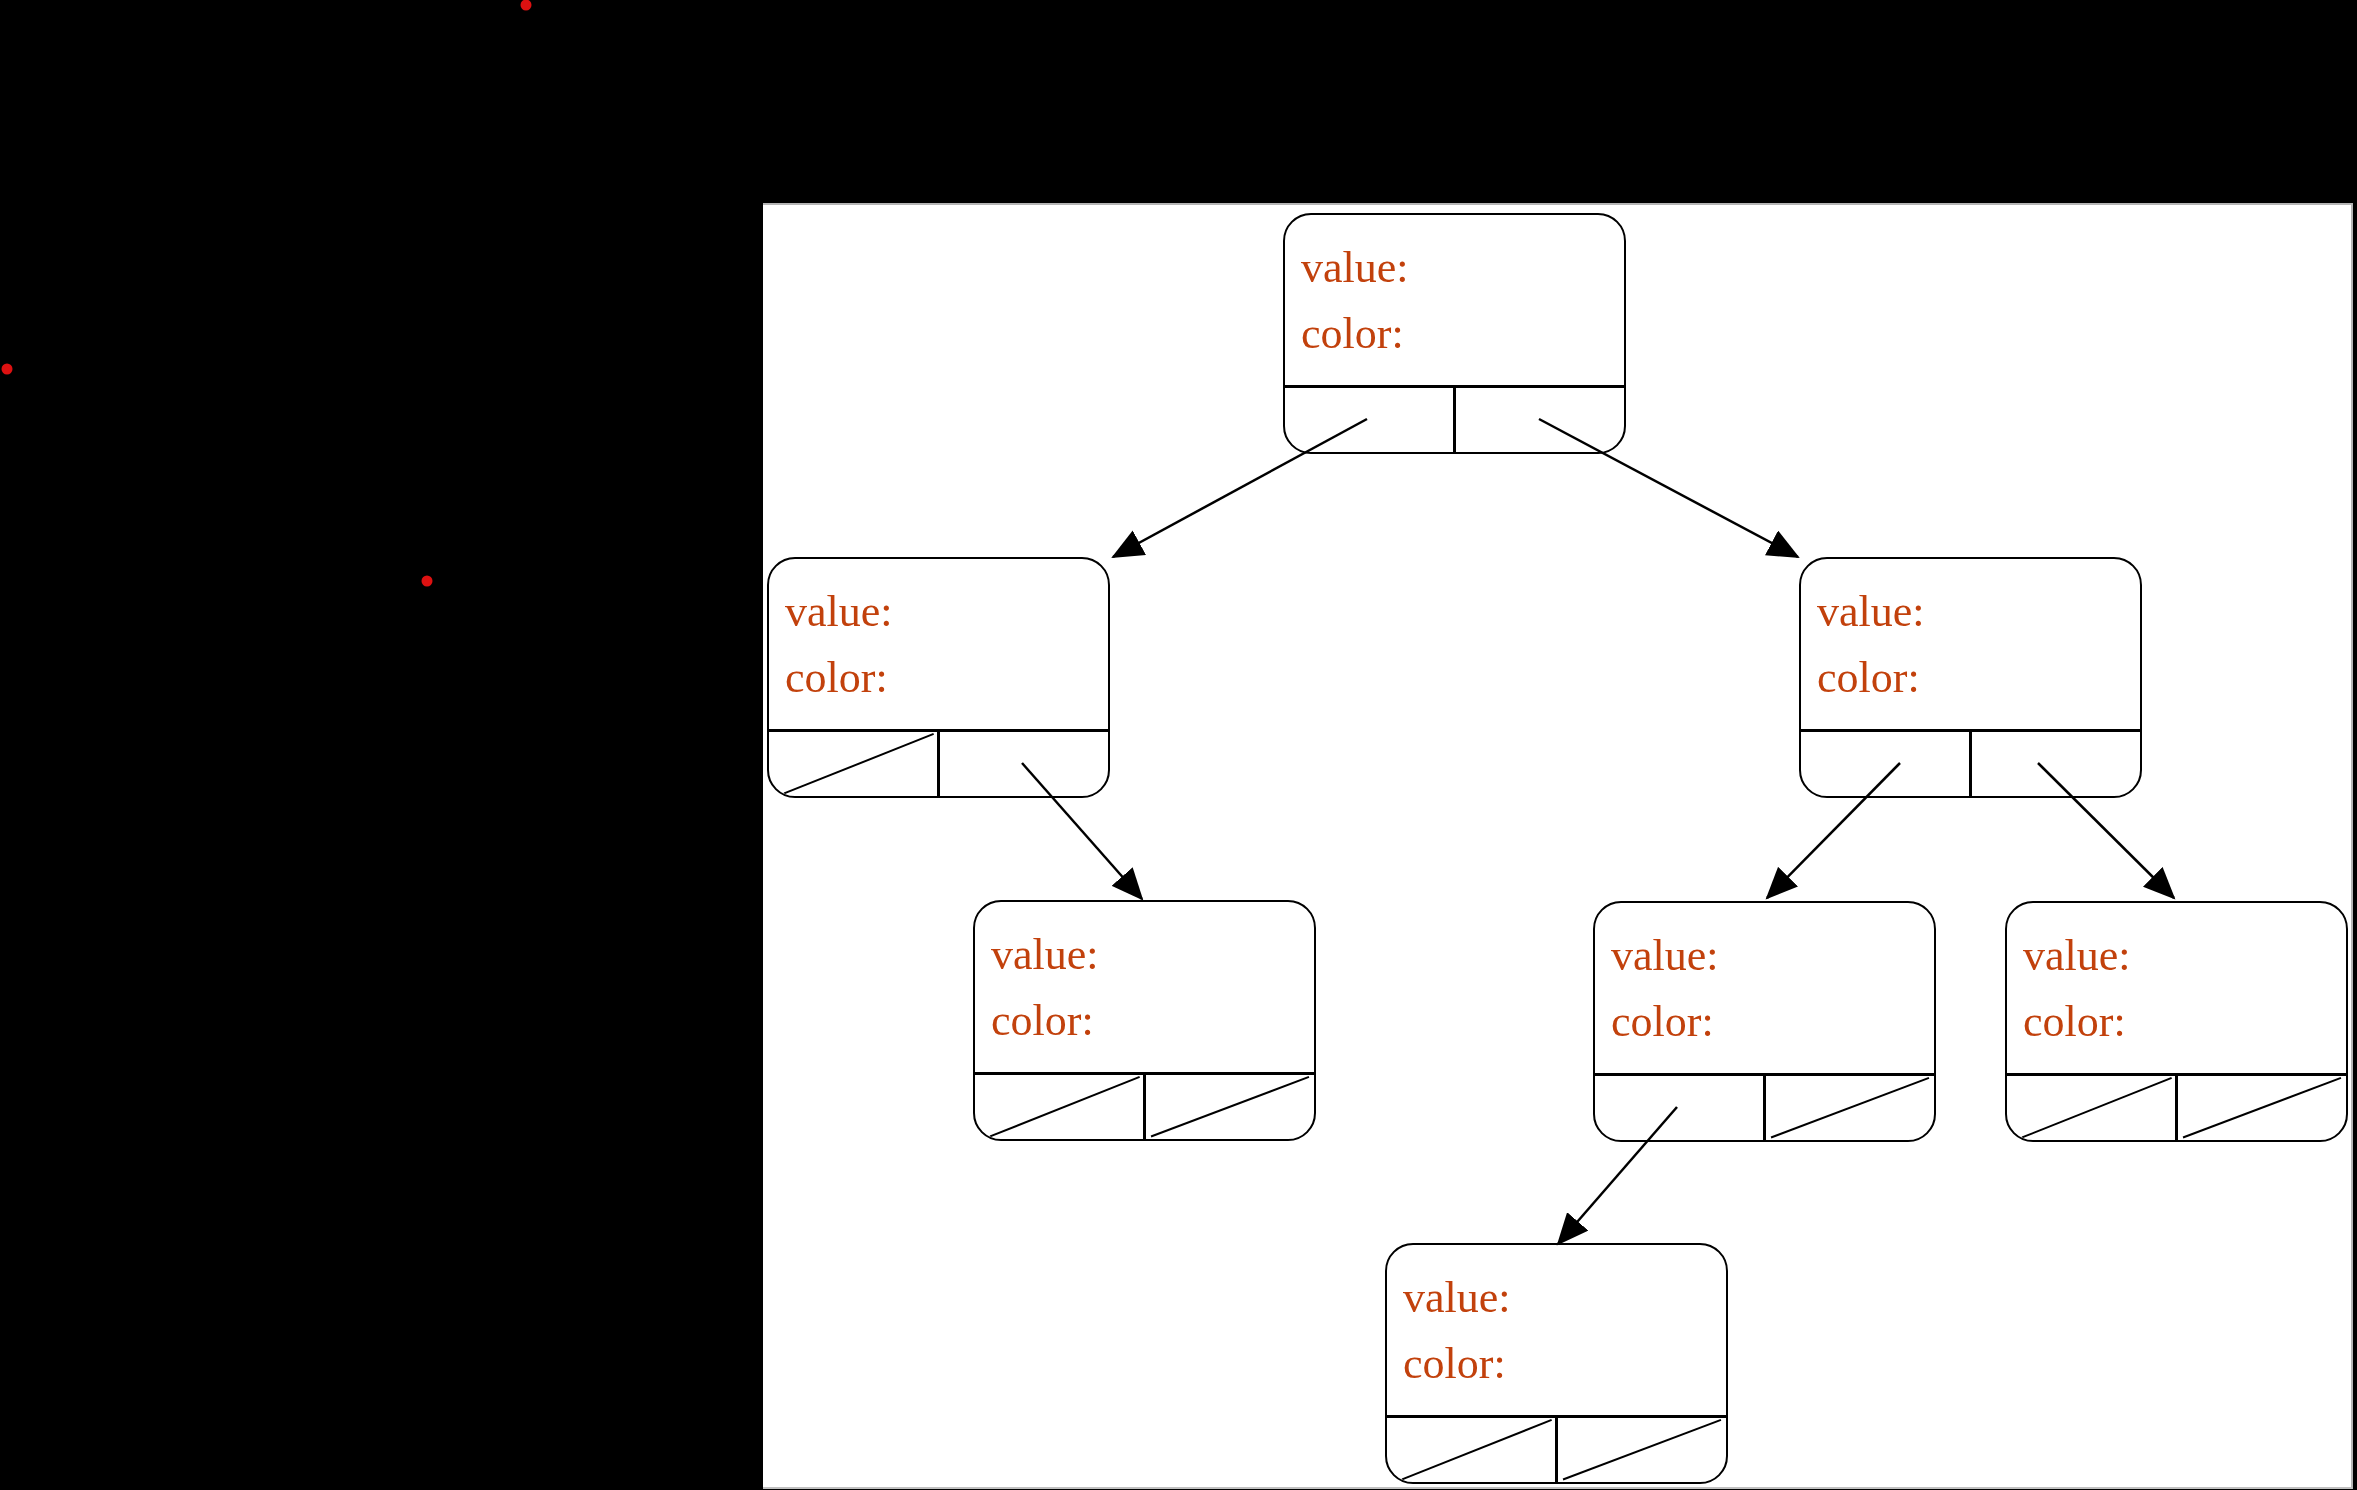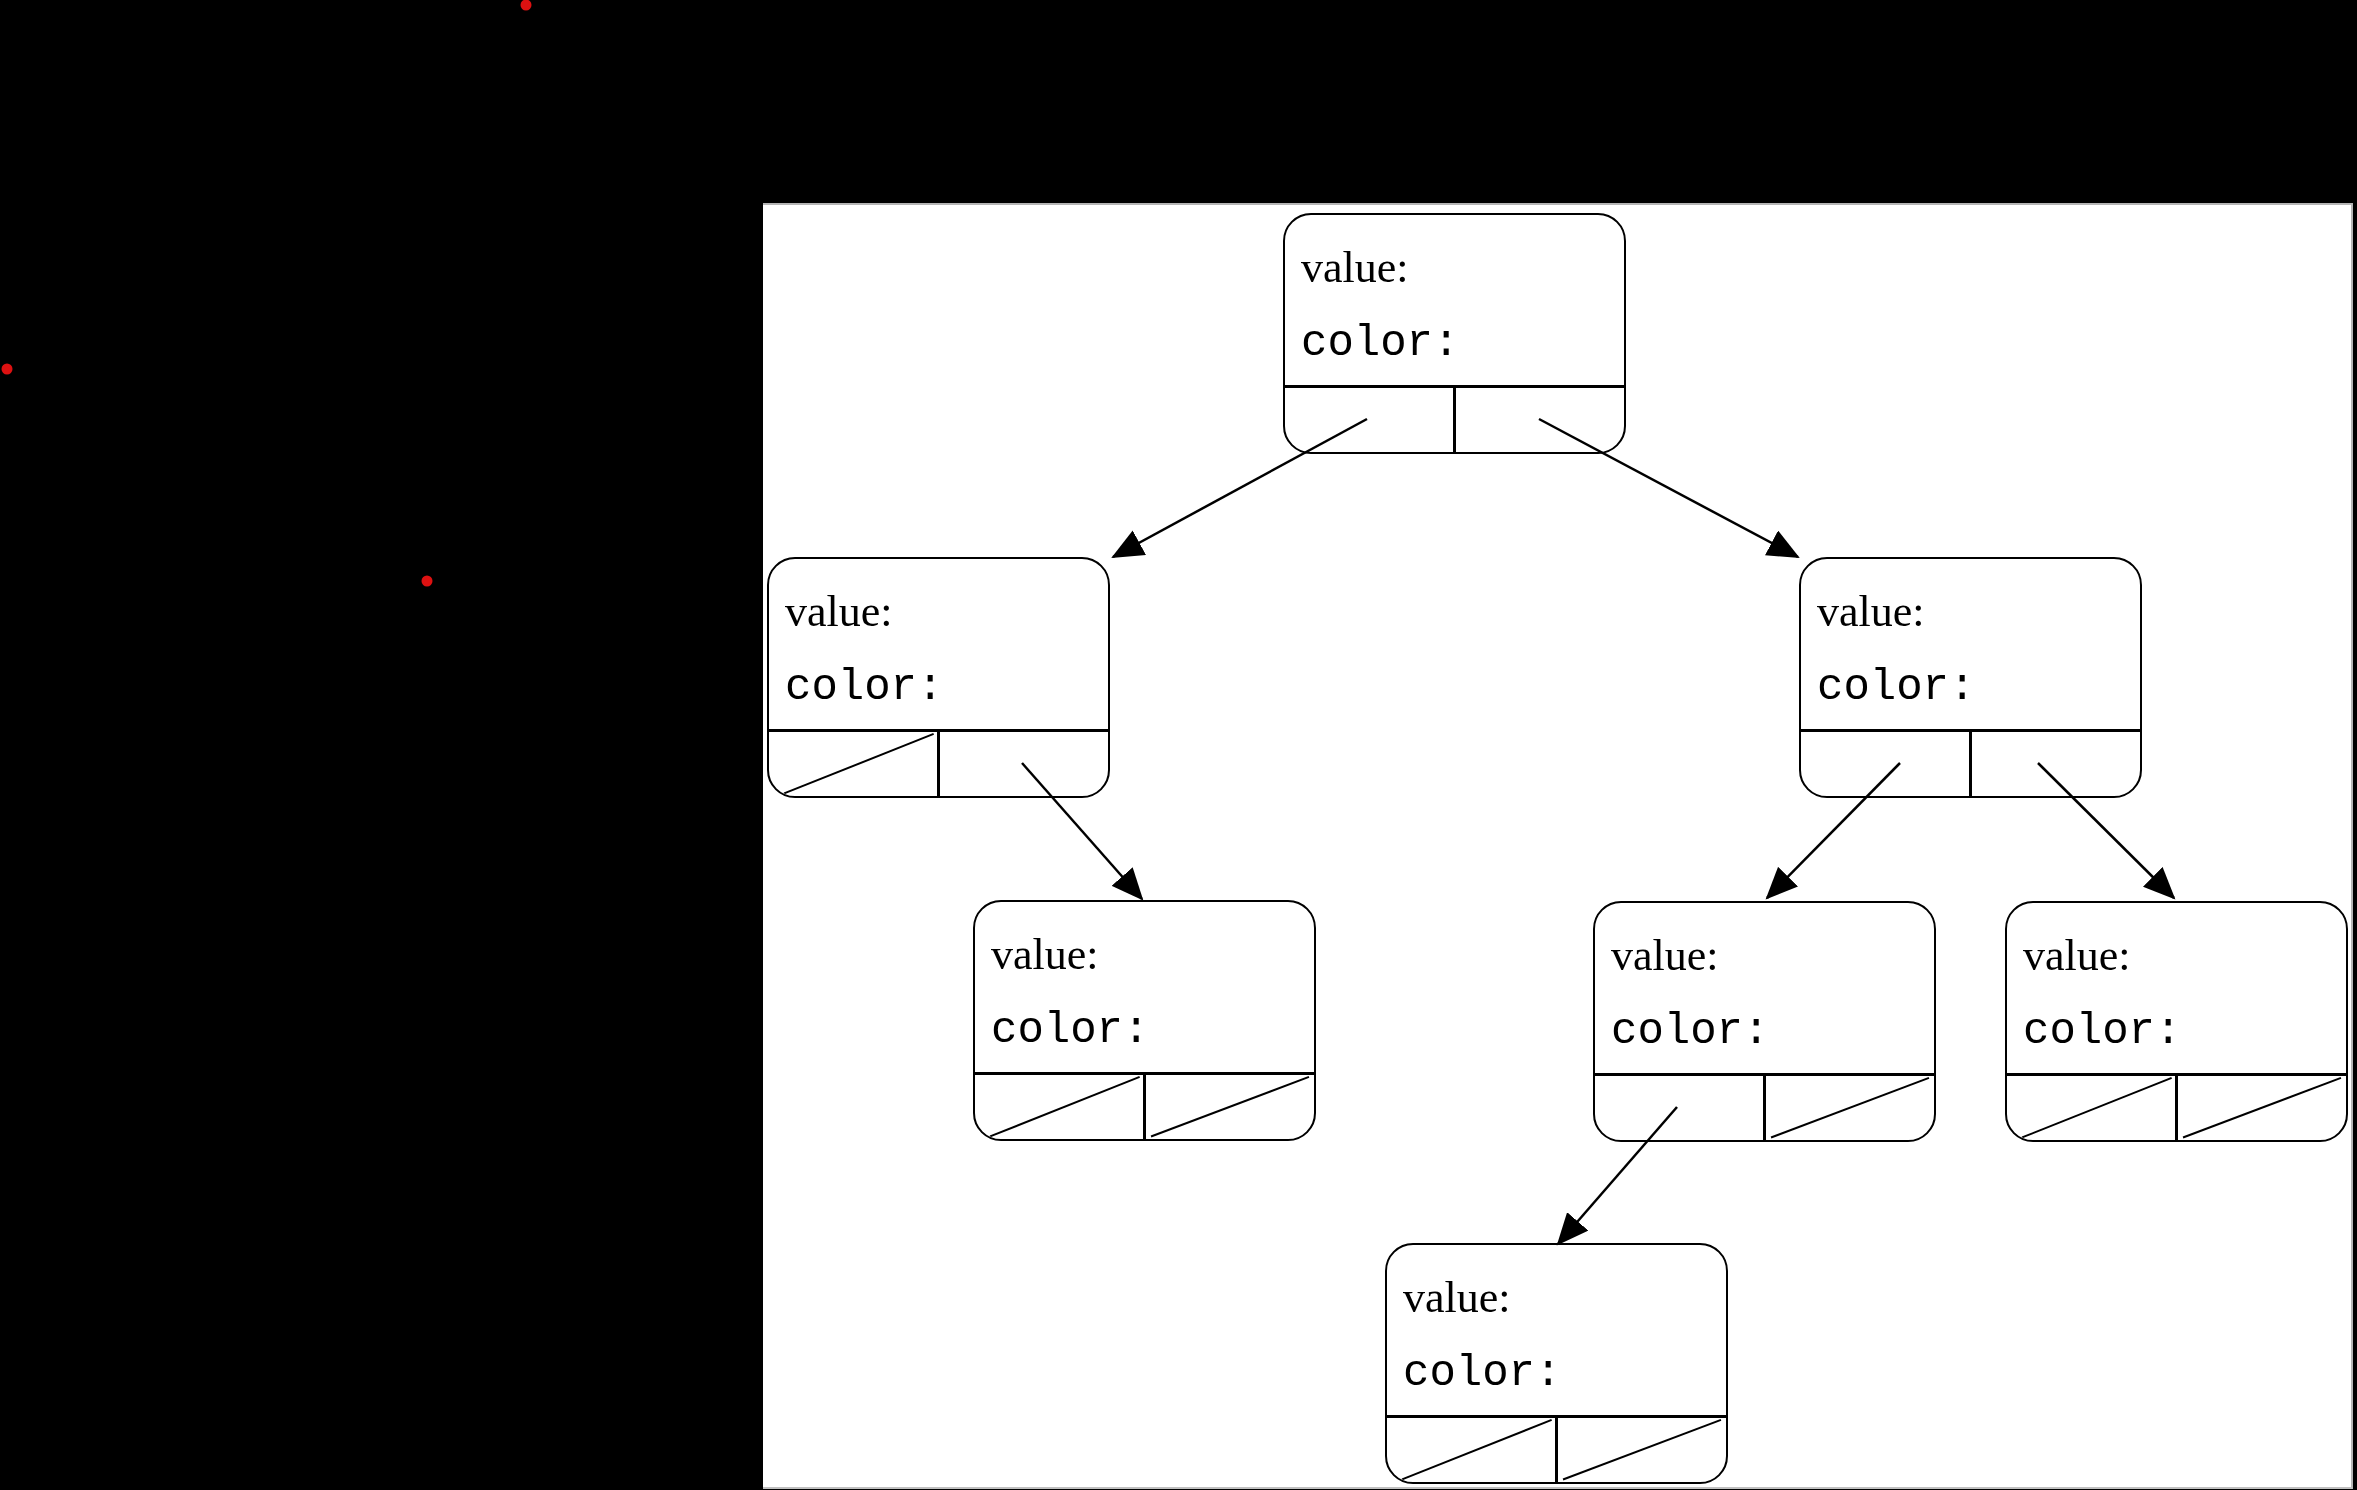--- a/index.html
+++ b/index.html
@@ -31,26 +31,26 @@
     background: #ffffff;
     border: 2px solid #000000;
     border-radius: 28px;
     overflow: hidden;
   }
   .lbl {
     position: absolute;
     left: 16px;
     font-size: 44px;
     line-height: 1;
-    color: #000000;
+    color: #c2410c;
     white-space: nowrap;
     text-align: center;
   }
   .lbl-value { top: 31px; }
-  .lbl-color { top: 106px; font-family: Liberation Mono, monospace; }
+  .lbl-color { top: 97px; }
   .row {
     position: absolute;
     left: 0; right: 0;
     top: 170px; bottom: 0;
     border-top: 3px solid #000000;
     display: flex;
   }
   .cell {
     flex: 1 1 0;
     position: relative;

